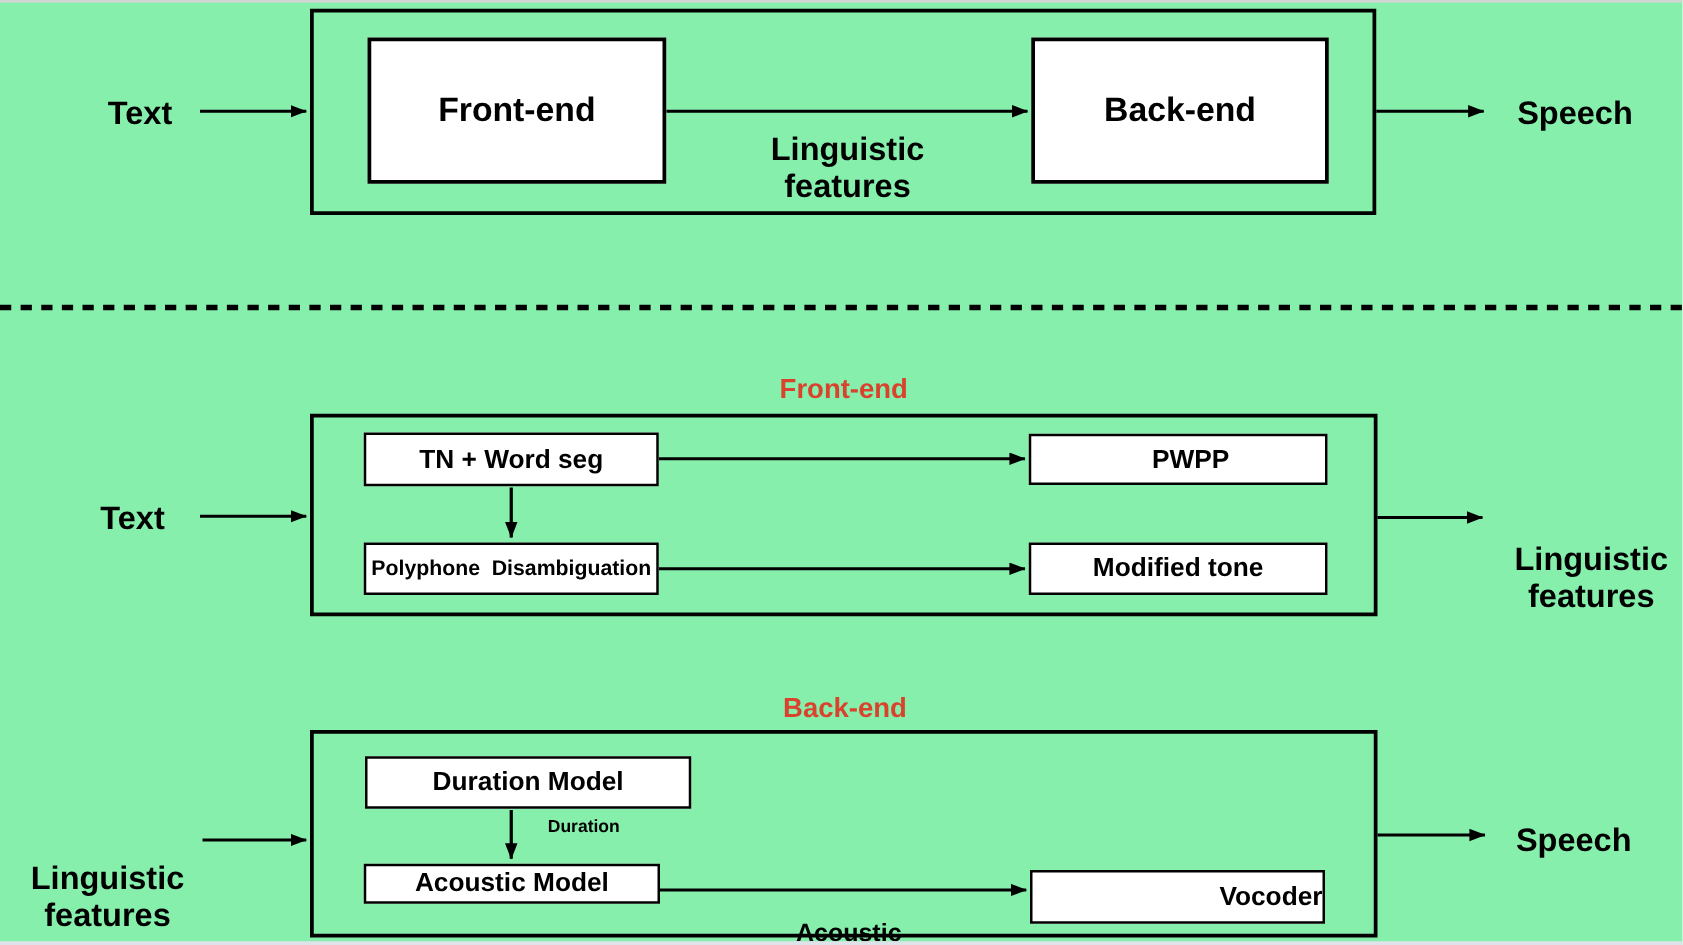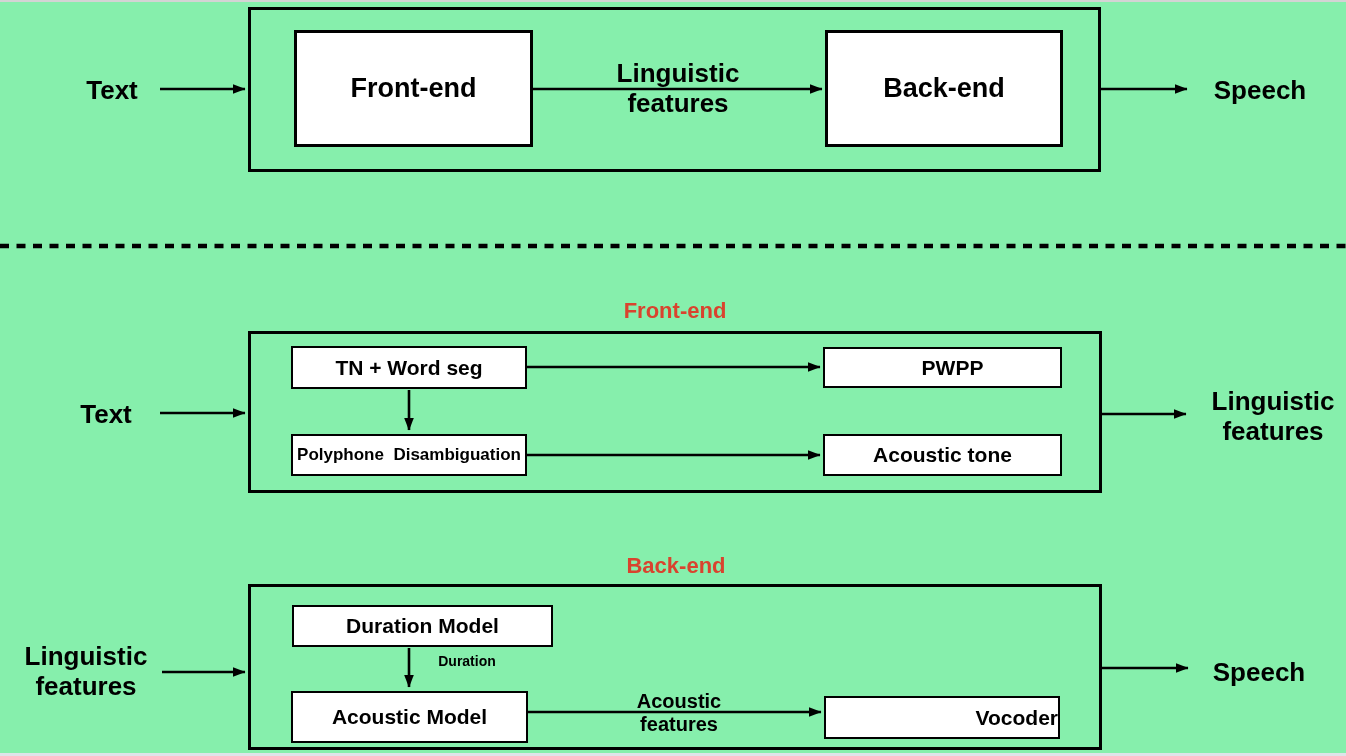--- a/index.html
+++ b/index.html
@@ -34,21 +34,21 @@
   }
   .outer-box { border-width: 3px; background: transparent; }
   .overview-outer { border-width: 3.5px; }
   .lbl {
     position: absolute;
     transform: translate(-50%, -50%);
     text-align: center;
     line-height: 1.16;
     white-space: nowrap;
   }
-  .lbl.wrap { white-space: normal; }
+  .lbl.wrap { white-space: normal; margin-top: 46px; }
   .fs26 { font-size: 26px; }
   .fs27 { font-size: 27px; }
   .fs24 { font-size: 20px; }
   .fs22 { font-size: 22px; }
   .fs21 { font-size: 21px; }
   .fs17 { font-size: 17px; }
   .fs14 { font-size: 14px; }
   .section-title { color: #D9432E; }
   .ws-pre { white-space: pre; }
 </style>
@@ -110,38 +110,38 @@
 
   <div class="box" style="left:291px; top:346px; width:236px; height:43px;">
     <span class="fs21">TN + Word seg</span>
   </div>
 
   <div class="box" style="left:823px; top:347px; width:239px; height:41px;padding-left:20px;">
     <span class="fs21">PWPP</span>
   </div>
 
   <div class="box" style="left:823px; top:434px; width:239px; height:42px;">
-    <span class="fs21">Acoustic tone</span>
+    <span class="fs21">Modified tone</span>
   </div>
 
   <div class="lbl wrap fs26" style="left:1273px; top:416px; width:150px;">Linguistic features</div>
 
   <div class="lbl fs22 section-title" style="left:676px; top:566px;">Back-end</div>
 
   <div class="lbl wrap fs26" style="left:86px; top:671px; width:150px;">Linguistic features</div>
 
   <div class="box outer-box" style="left:248px; top:584px; width:854px; height:166px;"></div>
 
   <div class="box" style="left:292px; top:605px; width:261px; height:42px;">
     <span class="fs21">Duration Model</span>
   </div>
 
   <div class="lbl fs14" style="left:467px; top:661px;">Duration</div>
 
-  <div class="box" style="left:291px; top:691px; width:237px; height:52px;">
+  <div class="box" style="left:291px; top:691px; width:237px; height:32px;">
     <span class="fs21">Acoustic Model</span>
   </div>
 
   <div class="lbl wrap fs24" style="left:679px; top:713px; width:135px;">Acoustic features</div>
 
   <div class="box" style="left:824px; top:696px; width:236px; height:43px;justify-content:flex-end;">
     <span class="fs21">Vocoder</span>
   </div>
 
   <div class="lbl fs26" style="left:1259px; top:672px;">Speech</div>

